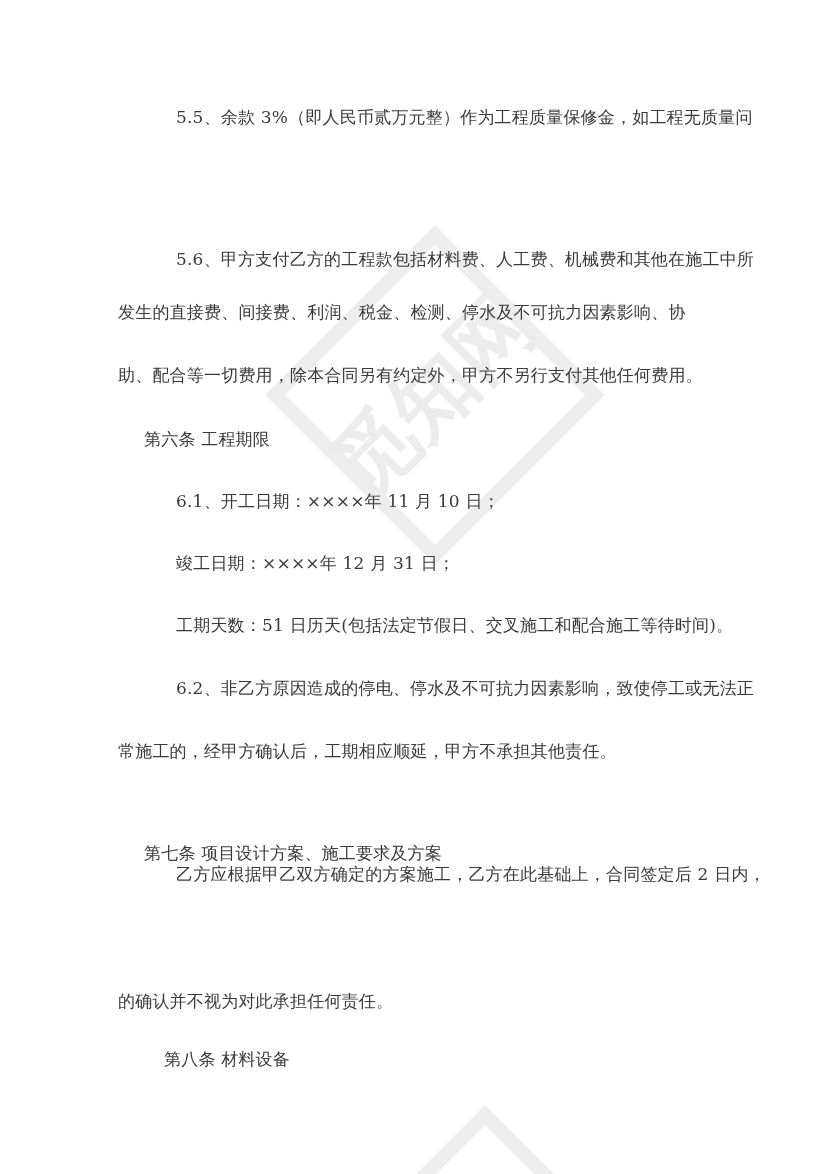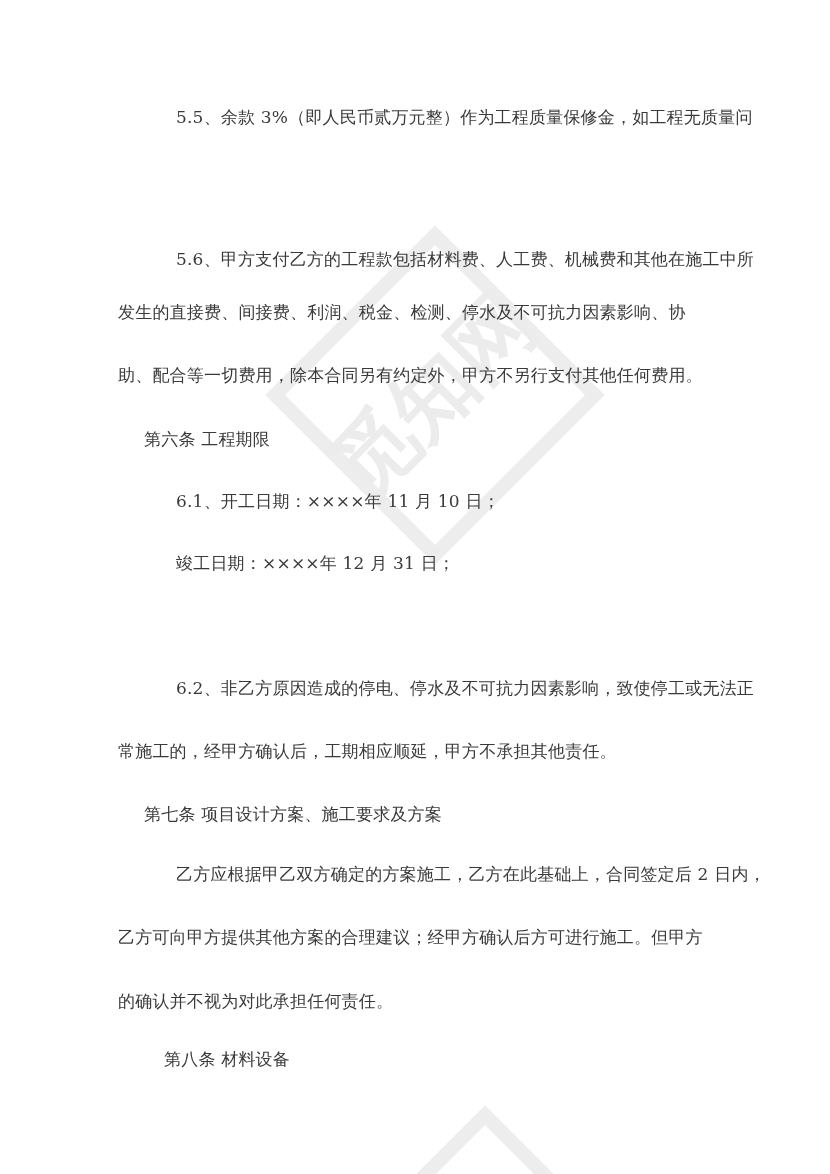--- a/index.html
+++ b/index.html
@@ -68,21 +68,21 @@
     <div class="wm-text" style="left:40px; top:120px; font-size:82px; line-height:90px;">觅知网</div>
   </div>
 
   <div class="line indent" style="top:106px;">5.5、余款 3%（即人民币贰万元整）作为工程质量保修金，如工程无质量问</div>
   <div class="line indent" style="top:248px;">5.6、甲方支付乙方的工程款包括材料费、人工费、机械费和其他在施工中所</div>
   <div class="line" style="top:301px;">发生的直接费、间接费、利润、税金、检测、停水及不可抗力因素影响、协</div>
   <div class="line" style="top:364px;">助、配合等一切费用，除本合同另有约定外，甲方不另行支付其他任何费用。</div>
   <div class="line heading" style="top:428px;">第六条 工程期限</div>
   <div class="line indent" style="top:490px;">6.1、开工日期：××××年 11 月 10 日；</div>
   <div class="line indent" style="top:552px;">竣工日期：××××年 12 月 31 日；</div>
+  <div class="line indent" style="top:614px;">工期天数：51 日历天(包括法定节假日、交叉施工和配合施工等待时间)。</div>
   <div class="line indent" style="top:677px;">6.2、非乙方原因造成的停电、停水及不可抗力因素影响，致使停工或无法正</div>
   <div class="line" style="top:740px;">常施工的，经甲方确认后，工期相应顺延，甲方不承担其他责任。</div>
-  <div class="line heading" style="top:803px;">第七条  项目设计方案、施工要求及方案</div>
+  <div class="line heading" style="top:842px;">第七条  项目设计方案、施工要求及方案</div>
   <div class="line indent" style="top:863px;">乙方应根据甲乙双方确定的方案施工，乙方在此基础上，合同签定后 2 日内，</div>
-  <div class="line" style="top:926px;">乙方可向甲方提供其他方案的合理建议；经甲方确认后方可进行施工。但甲方</div>
   <div class="line" style="top:990px;">的确认并不视为对此承担任何责任。</div>
   <div class="line heading" style="top:1048px;margin-left:20px;">第八条  材料设备</div>
 
 </div>
 
 </body></html>

